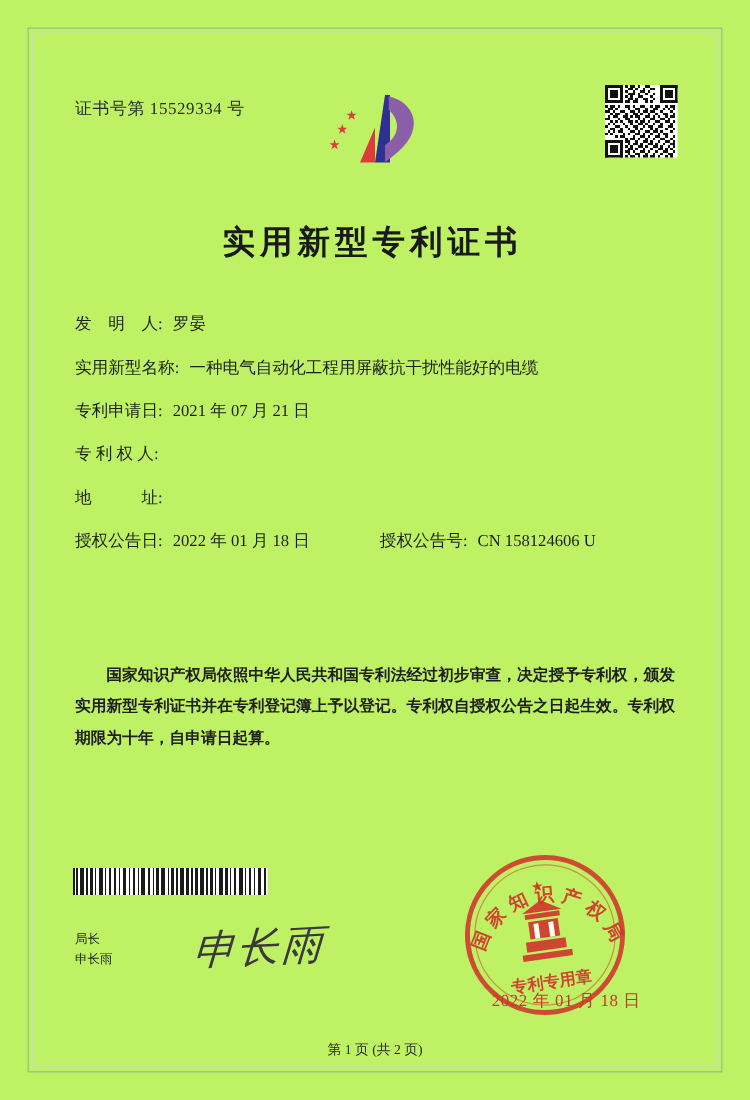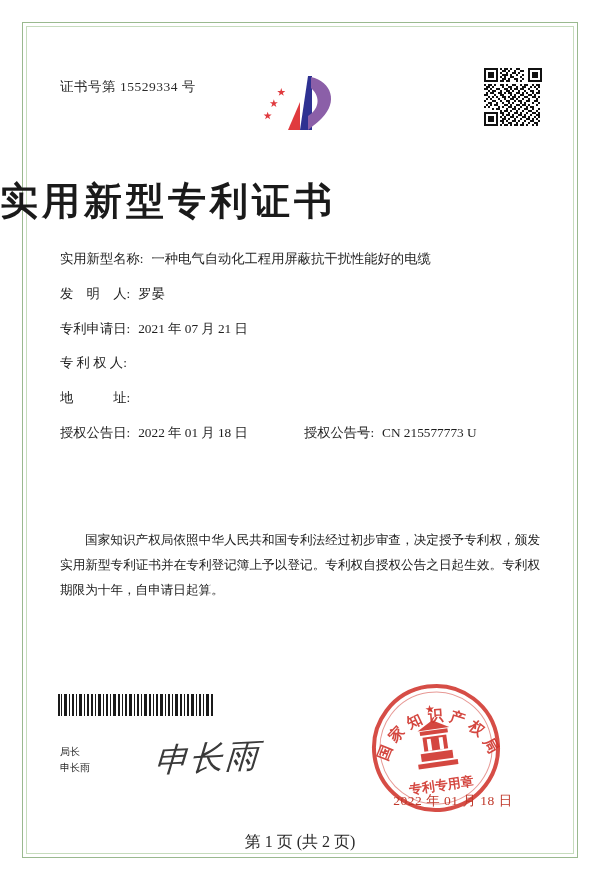--- a/index.html
+++ b/index.html
@@ -7,21 +7,21 @@
     padding: 0;
     background: #b9b9b9;
   }
   body {
     font-family: "Liberation Serif", "DejaVu Serif", serif;
   }
   .page {
     position: relative;
     width: 600px;
     height: 880px;
-    background: #ffffff;
+    background: #bef264;
     overflow: hidden;
   }
   .border-frame {
     position: absolute;
     left: 22px;
     top: 22px;
     width: 556px;
     height: 836px;
     border: 1px solid #9ab98f;
     box-sizing: border-box;
@@ -71,22 +71,22 @@
     width: 96px;
     height: 70px;
   }
 
   
   .doc-title {
     position: absolute;
     left: 0;
     top: 176px;
     width: 596px;
-    text-align: left;
-    font-size: 38px;
+    text-align: center;
+    font-size: 26px;
     letter-spacing: 4px;
     color: #1a1a1a;
     font-family: "DejaVu Serif", "Liberation Serif", serif;
     font-weight: bold;
   }
 
   
   .fields {
     position: absolute;
     left: 60px;
@@ -124,20 +124,21 @@
     top: 528px;
     width: 480px;
     font-size: 12.6px;
     line-height: 2.0;
     color: #202020;
     text-align: justify;
   }
   .paragraphs p {
     margin: 0 0 2px 0;
     text-indent: 25px;
+    font-weight: bold;
   }
 
   
   .barcode {
     position: absolute;
     left: 58px;
     top: 694px;
     width: 156px;
     height: 22px;
   }
@@ -190,21 +191,21 @@
     letter-spacing: 0.5px;
   }
 
   
   .footer {
     position: absolute;
     left: 0;
     top: 832px;
     width: 600px;
     text-align: center;
-    font-size: 16px;
+    font-size: 11px;
     color: #2a2a2a;
   }
 </style>
 </head>
 <body>
 
 <div class="page">
 
   <div class="border-frame"></div>
 
@@ -447,43 +448,43 @@
           <path d="M22 14 l1.6 4.7 4.9 0 -4 3 1.6 4.7 -4.1-2.9 -4.1 2.9 1.6-4.7 -4-3 4.9 0 z" transform="scale(0.62) translate(10,30)"></path>
           <path d="M22 14 l1.6 4.7 4.9 0 -4 3 1.6 4.7 -4.1-2.9 -4.1 2.9 1.6-4.7 -4-3 4.9 0 z" transform="scale(0.62) translate(0,50)"></path>
         </g>
       </svg>
     </div>
 
     <div class="doc-title">实用新型专利证书</div>
 
     <div class="fields">
       <div class="frow">
+        <span class="flabel">发　明　人:</span>
+        <span class="fvalue">罗晏</span>
+      </div>
+      <div class="frow">
         <span class="flabel">实用新型名称:</span>
         <span class="fvalue">一种电气自动化工程用屏蔽抗干扰性能好的电缆</span>
-      </div>
-      <div class="frow">
-        <span class="flabel">发　明　人:</span>
-        <span class="fvalue">罗晏</span>
       </div>
       <div class="frow">
         <span class="flabel">专利申请日:</span>
         <span class="fvalue">2021 年 07 月 21 日</span>
       </div>
       <div class="frow">
         <span class="flabel">专 利 权 人:</span>
       </div>
       <div class="frow">
         <span class="flabel">地　　　址:</span>
       </div>
       <div class="frow dual">
         <span class="flabel">授权公告日:</span>
         <span class="fvalue">2022 年 01 月 18 日</span>
         <span class="spacer"></span>
         <span class="flabel">授权公告号:</span>
-        <span class="fvalue">CN 215577773 U</span>
+        <span class="fvalue">CN 158124606 U</span>
       </div>
     </div>
 
     <div class="paragraphs">
       <p>国家知识产权局依照中华人民共和国专利法经过初步审查，决定授予专利权，颁发实用新型专利证书并在专利登记簿上予以登记。专利权自授权公告之日起生效。专利权期限为十年，自申请日起算。</p>
     </div>
 
     <div class="barcode">
       <svg width="156" height="22" viewBox="0 0 156 22" shape-rendering="crispEdges">
         <rect width="156" height="22" fill="#ffffff"></rect>

